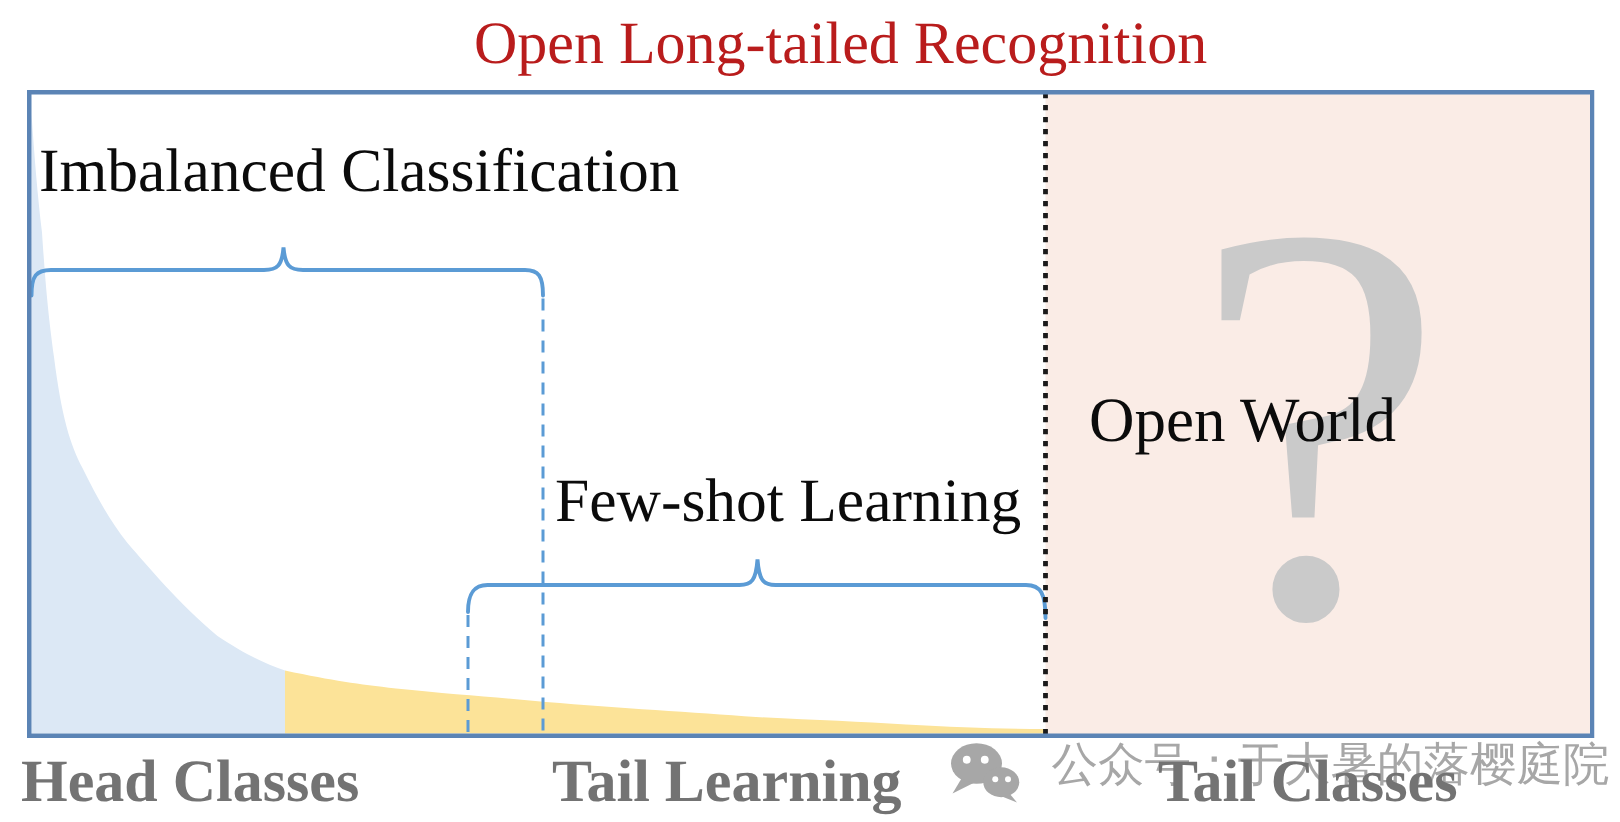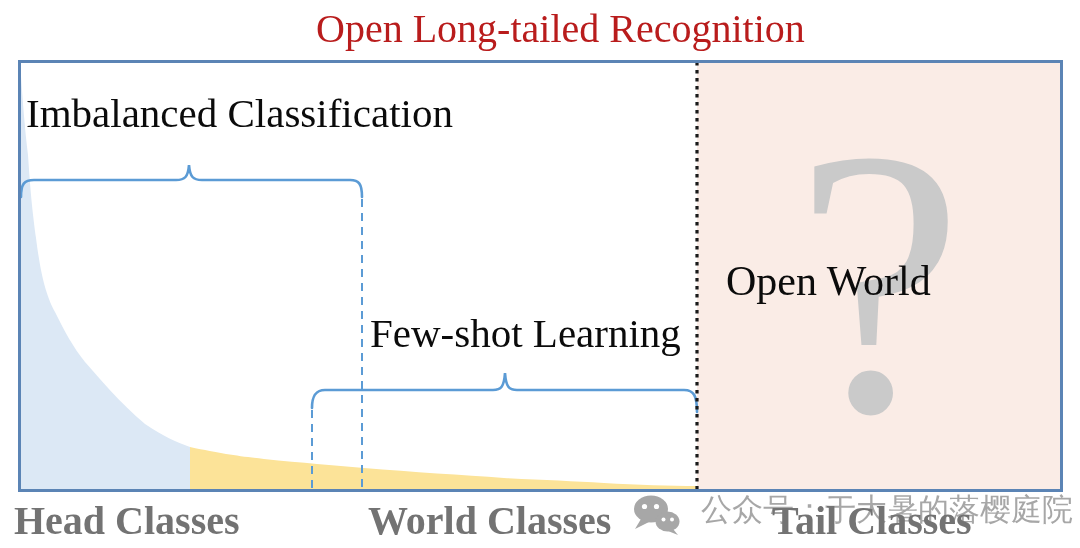--- a/index.html
+++ b/index.html
@@ -101,14 +101,14 @@
       <circle cx="12.5" cy="12.5" r="2.6"></circle>
       <circle cx="24.5" cy="12.5" r="2.6"></circle>
       <circle cx="31.5" cy="25.5" r="2"></circle>
       <circle cx="40" cy="25.5" r="2"></circle>
     </g>
   </svg>
   <span>公众号：于大暑的落樱庭院</span>
 </div>
 
 <div class="class-row-label label-head">Head Classes</div>
-<div class="class-row-label label-tail">World Classes</div>
+<div class="class-row-label label-tail">Tail Learning</div>
 <div class="class-row-label label-open">Tail Classes</div>
 
 </body></html>

